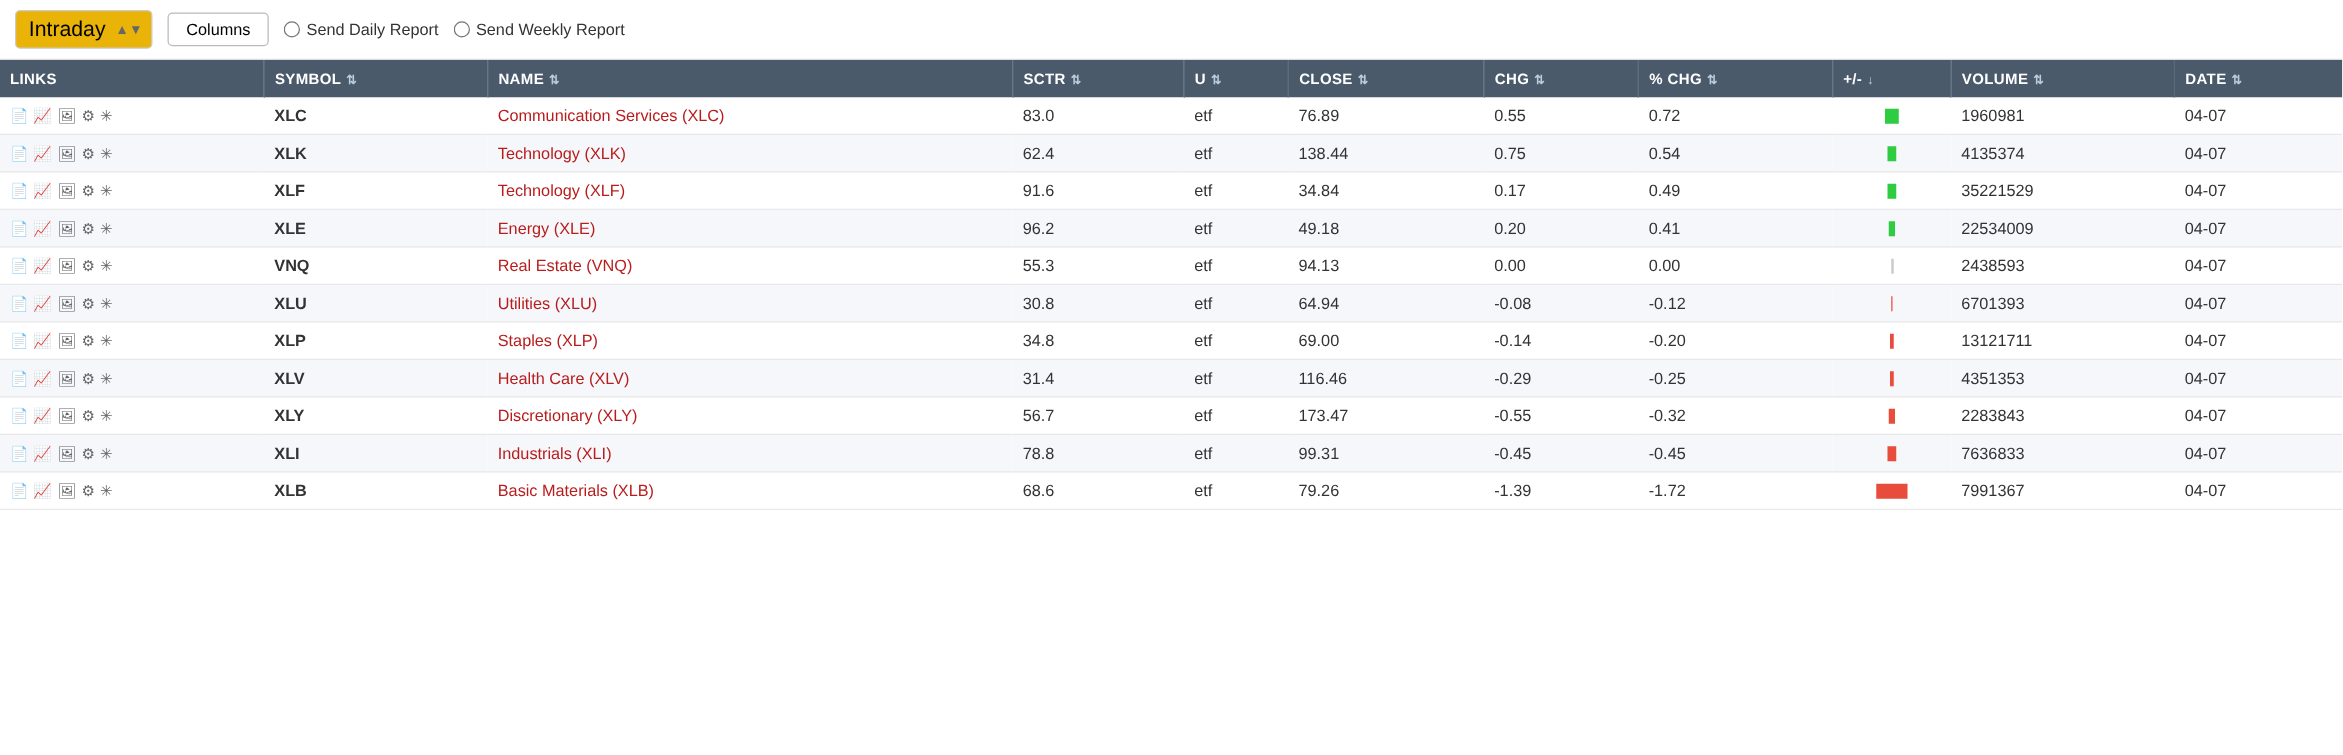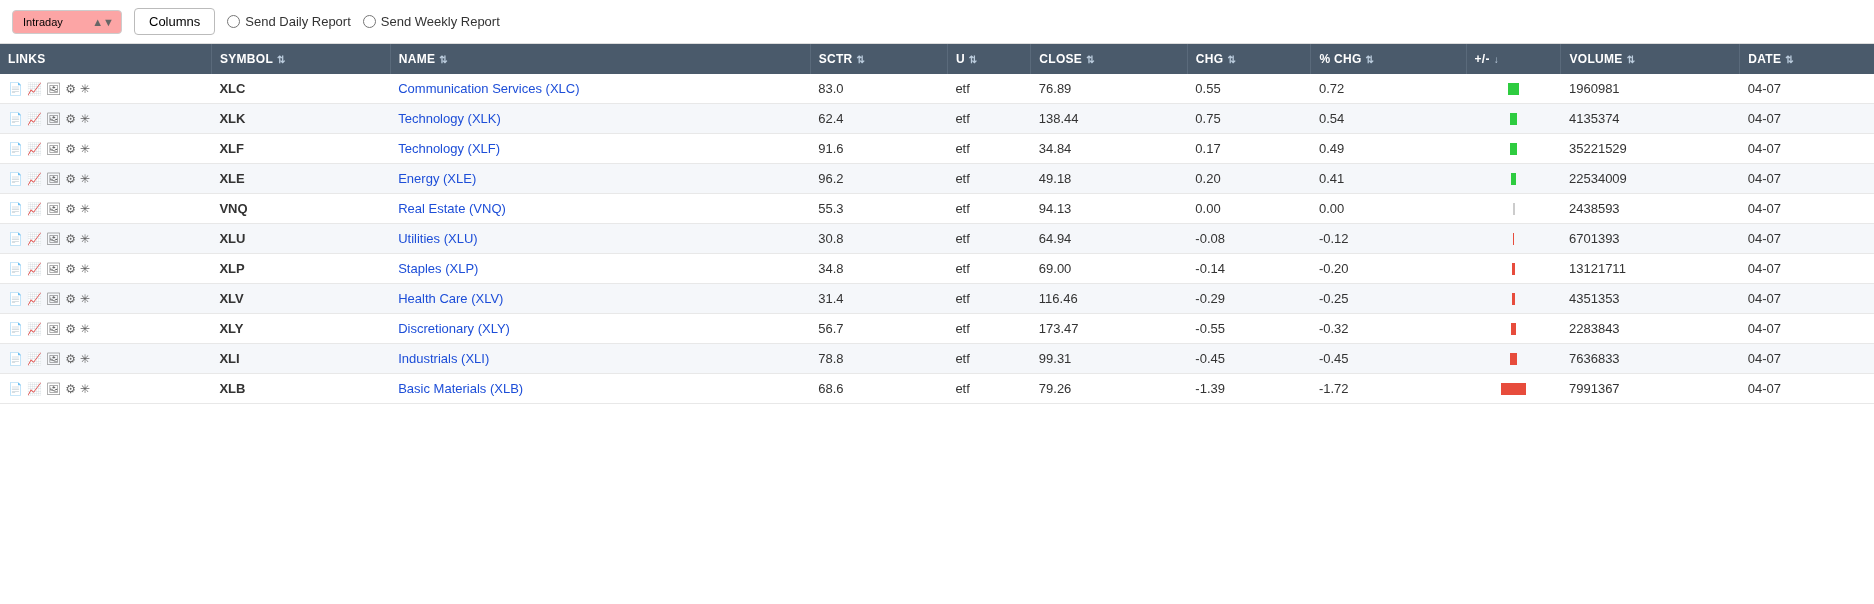--- a/index.html
+++ b/index.html
@@ -17,22 +17,22 @@
     .select-wrap {
       position: relative;
       display: inline-flex;
       align-items: center;
     }
     .select-wrap select {
       appearance: none;
       border: 1px solid #ccc;
       border-radius: 4px;
       padding: 5px 28px 5px 10px;
-      font-size: 11px;
-      background: #fca5a5;
+      font-size: 17px;
+      background: #eab308;
       cursor: pointer;
       min-width: 110px;
     }
     .select-wrap .chevron {
       position: absolute;
       right: 8px;
       pointer-events: none;
       color: #666;
       font-size: 11px;
     }
@@ -110,21 +110,21 @@
     }
     .cell-links {
       display: flex;
       align-items: center;
       gap: 4px;
       color: #555;
       font-size: 12px;
     }
     .cell-links span { cursor: pointer; }
     .symbol { font-weight: 600; color: #333; margin-top: 21px; }
-    .name-link { color: #1d4ed8; cursor: pointer; font-weight: 500; }
+    .name-link { color: #b91c1c; cursor: pointer; font-weight: 500; }
 
     
     .bar-cell {
       display: flex;
       align-items: center;
       justify-content: center;
       min-width: 28px;
     }
     .bar-pos {
       display: inline-block;

